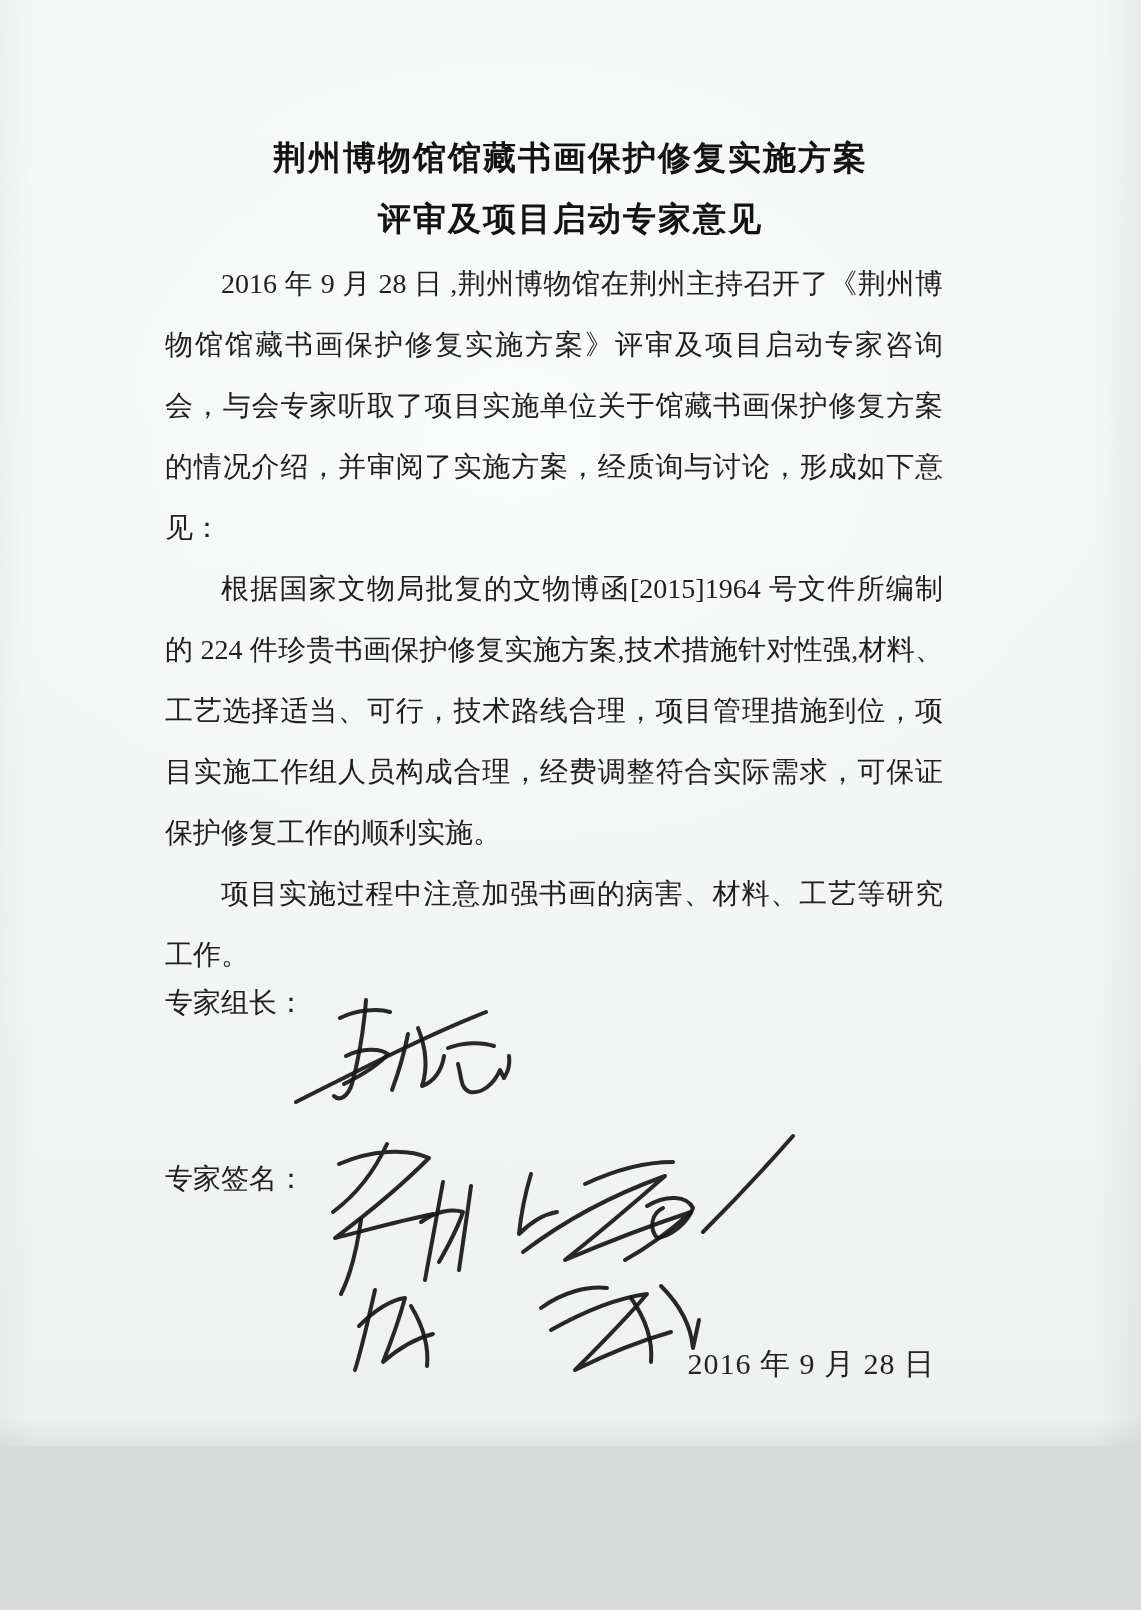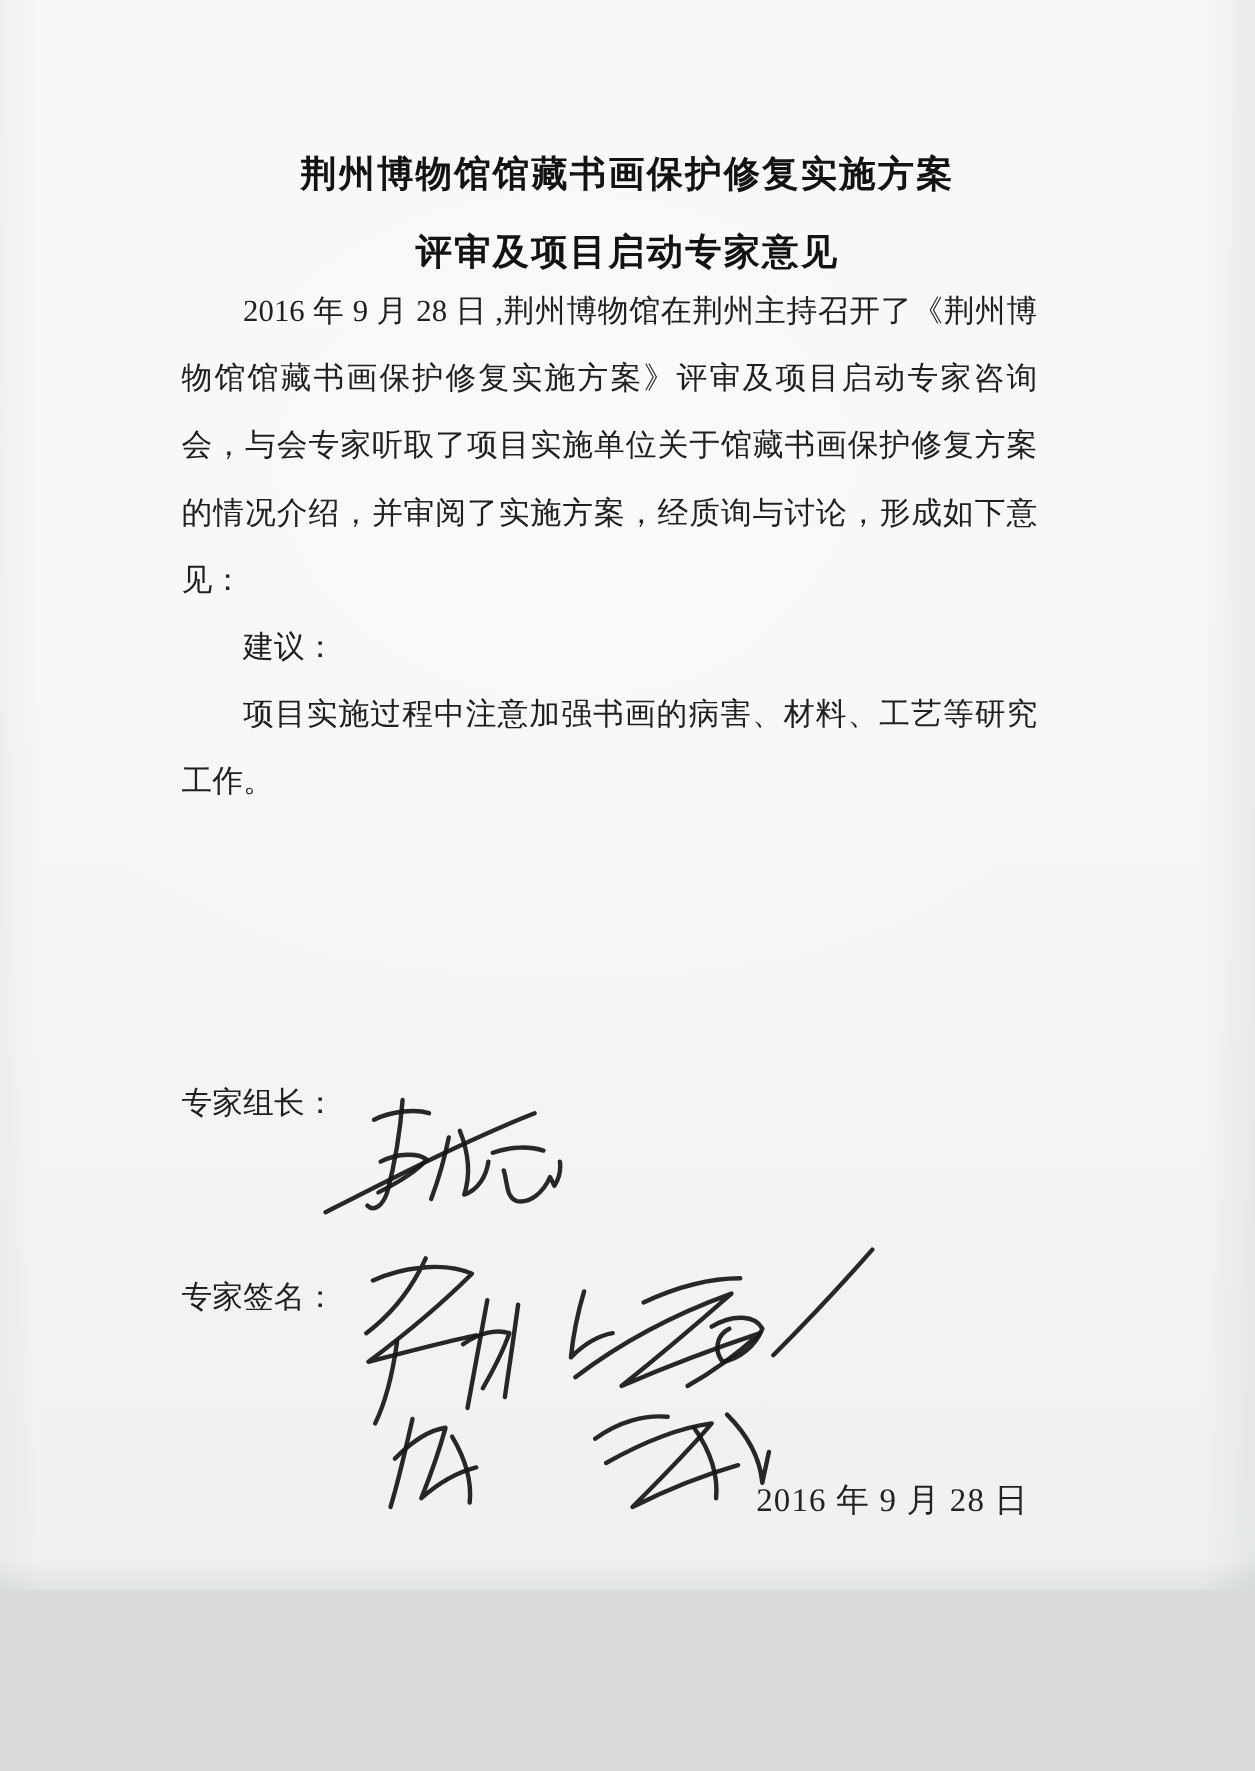--- a/index.html
+++ b/index.html
@@ -34,21 +34,21 @@
     position: relative;
     margin: 0;
     text-align: center;
     font-family: "Liberation Sans", sans-serif;
     font-weight: bold;
     font-size: 33px;
     letter-spacing: 2px;
     color: #131313;
   }
   .title-1 { padding-top: 136px; }
-  .title-2 { margin-top: 26px; }
+  .title-2 { margin-top: 16px; }
   .body-text {
     position: absolute;
     left: 165px;
     top: 253px;
     width: 778px;
   }
   .body-text p {
     margin: 0;
     font-size: 28px;
     line-height: 61px;
@@ -92,21 +92,21 @@
 <body>
 
 <div class="page">
 
   <h1 class="title title-1">荆州博物馆馆藏书画保护修复实施方案</h1>
 
   <h1 class="title title-2">评审及项目启动专家意见</h1>
 
   <div class="body-text">
     <p>2016 年 9 月 28 日 ,荆州博物馆在荆州主持召开了《荆州博物馆馆藏书画保护修复实施方案》评审及项目启动专家咨询会，与会专家听取了项目实施单位关于馆藏书画保护修复方案的情况介绍，并审阅了实施方案，经质询与讨论，形成如下意见：</p>
-    <p>建议：</p>
+    <p>根据国家文物局批复的文物博函[2015]1964 号文件所编制的 224 件珍贵书画保护修复实施方案,技术措施针对性强,材料、工艺选择适当、可行，技术路线合理，项目管理措施到位，项目实施工作组人员构成合理，经费调整符合实际需求，可保证保护修复工作的顺利实施。</p>
     <p>项目实施过程中注意加强书画的病害、材料、工艺等研究工作。</p>
   </div>
 
   <span class="sig-label leader-label">专家组长：</span>
 
   <span class="sig-label experts-label">专家签名：</span>
 
   <svg class="signature-svg leader-sig" width="235" height="118" viewBox="0 0 235 118">
     <g stroke-width="4">
       <path d="M78,8 C76,34 72,62 64,92 C60,104 52,110 46,104"></path>

